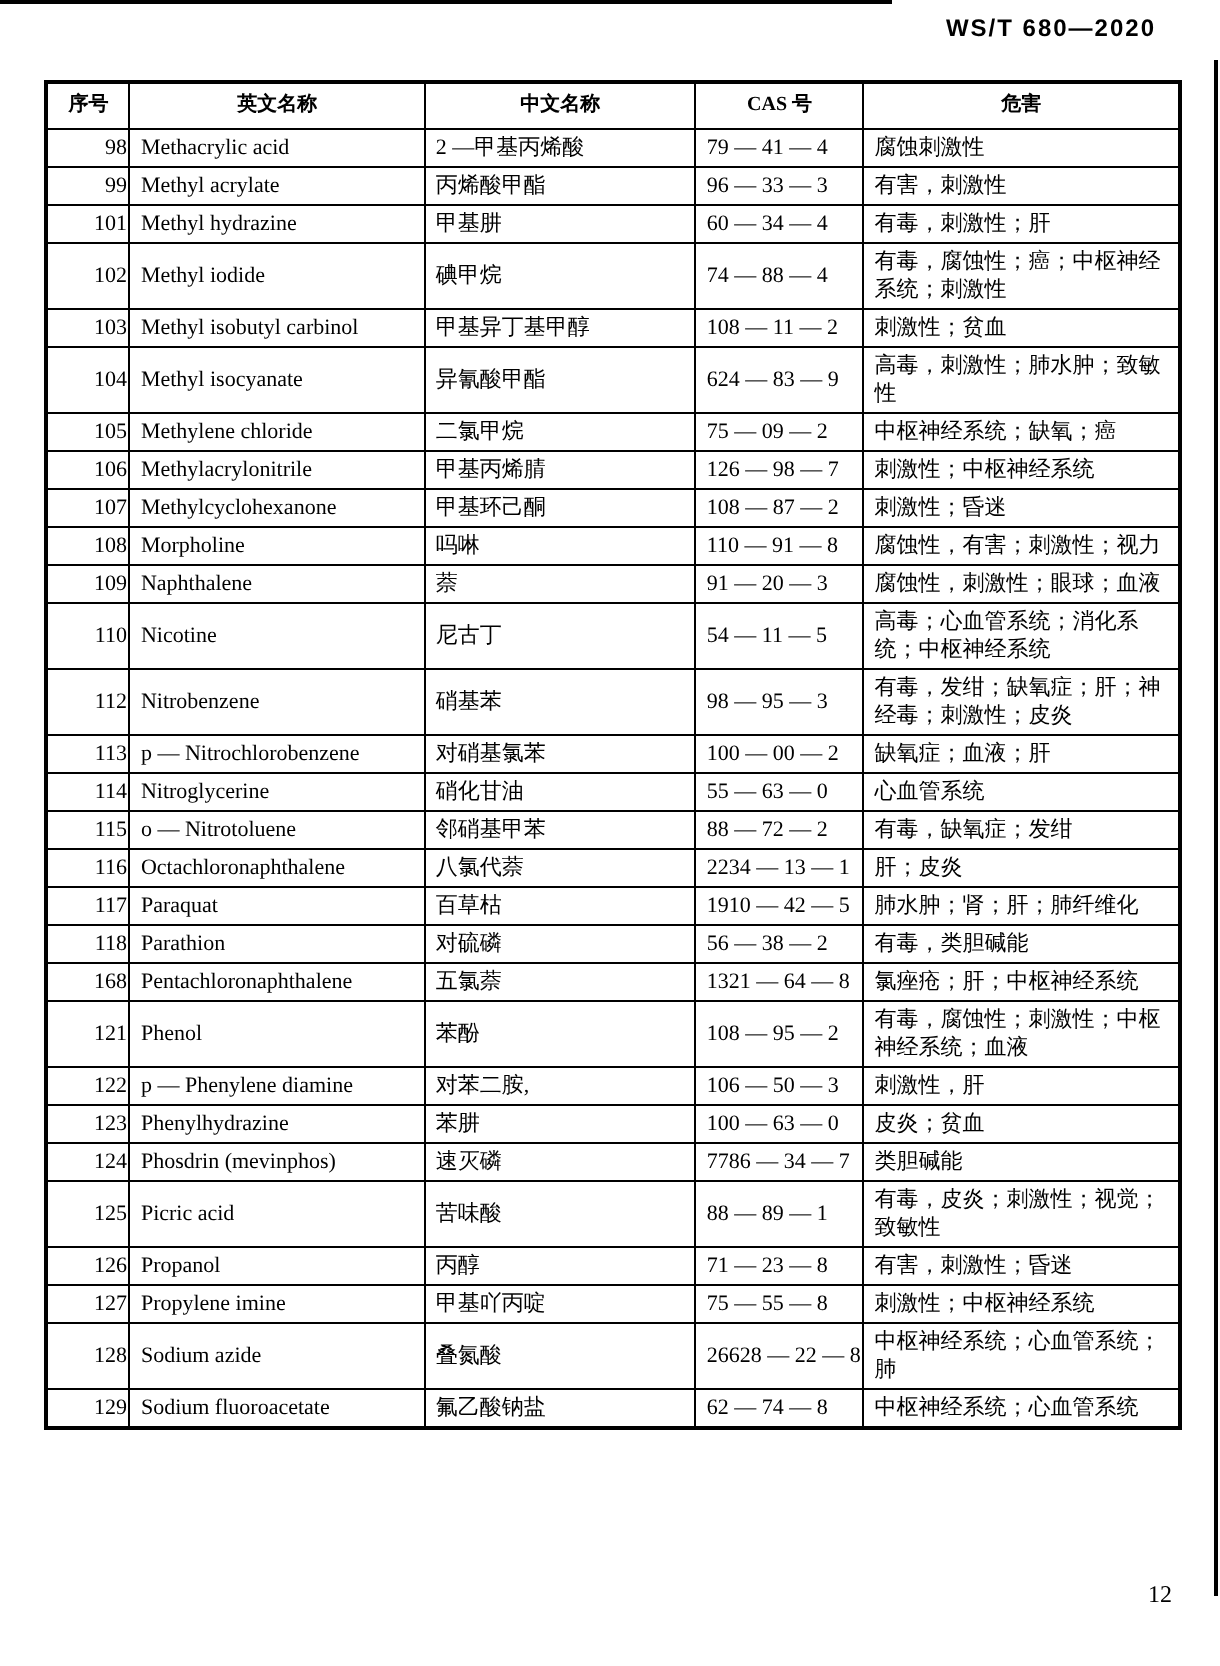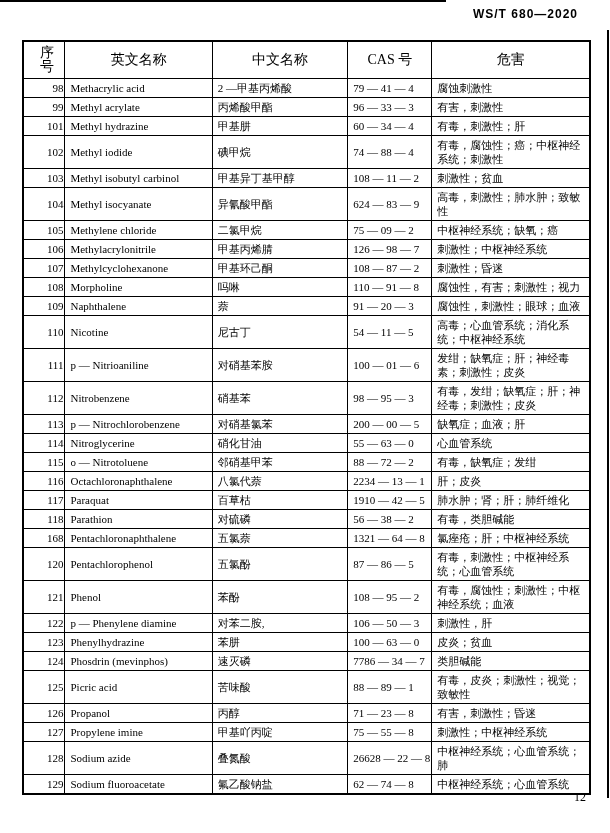--- a/index.html
+++ b/index.html
@@ -52,24 +52,24 @@
   .hazard-table th,
   .hazard-table td {
     border: 1px solid #000000;
     font-size: 11px;
     line-height: 14px;
     padding: 2px 5px;
     vertical-align: middle;
     word-break: break-word;
   }
   .hazard-table th {
-    font-weight: normal;
+    font-weight: bold;
     text-align: center;
-    padding: 4px 16px;
-    font-size: 14px;
+    padding: 4px 2px;
+    font-size: 10px;
   }
   .hazard-table td.col-no {
     text-align: right;
     padding: 2px 1px;
   }
   .hazard-table td.col-cas {
     white-space: nowrap;
   }
   .page-number {
     position: absolute;
@@ -185,38 +185,31 @@
           <td class="col-hazard">腐蚀性，刺激性；眼球；血液</td>
         </tr>
         <tr>
           <td class="col-no">110</td>
           <td class="col-en">Nicotine</td>
           <td class="col-zh">尼古丁</td>
           <td class="col-cas">54 — 11 — 5</td>
           <td class="col-hazard">高毒；心血管系统；消化系统；中枢神经系统</td>
         </tr>
         <tr>
-          <td class="col-no">111</td>
-          <td class="col-en">p — Nitrioaniline</td>
-          <td class="col-zh">对硝基苯胺</td>
-          <td class="col-cas">100 — 01 — 6</td>
-          <td class="col-hazard">发绀；缺氧症；肝；神经毒素；刺激性；皮炎</td>
-        </tr>
-        <tr>
           <td class="col-no">112</td>
           <td class="col-en">Nitrobenzene</td>
           <td class="col-zh">硝基苯</td>
           <td class="col-cas">98 — 95 — 3</td>
           <td class="col-hazard">有毒，发绀；缺氧症；肝；神经毒；刺激性；皮炎</td>
         </tr>
         <tr>
           <td class="col-no">113</td>
           <td class="col-en">p — Nitrochlorobenzene</td>
           <td class="col-zh">对硝基氯苯</td>
-          <td class="col-cas">200 — 00 — 5</td>
+          <td class="col-cas">100 — 00 — 2</td>
           <td class="col-hazard">缺氧症；血液；肝</td>
         </tr>
         <tr>
           <td class="col-no">114</td>
           <td class="col-en">Nitroglycerine</td>
           <td class="col-zh">硝化甘油</td>
           <td class="col-cas">55 — 63 — 0</td>
           <td class="col-hazard">心血管系统</td>
         </tr>
         <tr>
@@ -248,27 +241,20 @@
           <td class="col-hazard">有毒，类胆碱能</td>
         </tr>
         <tr>
           <td class="col-no">168</td>
           <td class="col-en">Pentachloronaphthalene</td>
           <td class="col-zh">五氯萘</td>
           <td class="col-cas">1321 — 64 — 8</td>
           <td class="col-hazard">氯痤疮；肝；中枢神经系统</td>
         </tr>
         <tr>
-          <td class="col-no">120</td>
-          <td class="col-en">Pentachlorophenol</td>
-          <td class="col-zh">五氯酚</td>
-          <td class="col-cas">87 — 86 — 5</td>
-          <td class="col-hazard">有毒，刺激性；中枢神经系统；心血管系统</td>
-        </tr>
-        <tr>
           <td class="col-no">121</td>
           <td class="col-en">Phenol</td>
           <td class="col-zh">苯酚</td>
           <td class="col-cas">108 — 95 — 2</td>
           <td class="col-hazard">有毒，腐蚀性；刺激性；中枢神经系统；血液</td>
         </tr>
         <tr>
           <td class="col-no">122</td>
           <td class="col-en">p — Phenylene diamine</td>
           <td class="col-zh">对苯二胺,</td>

